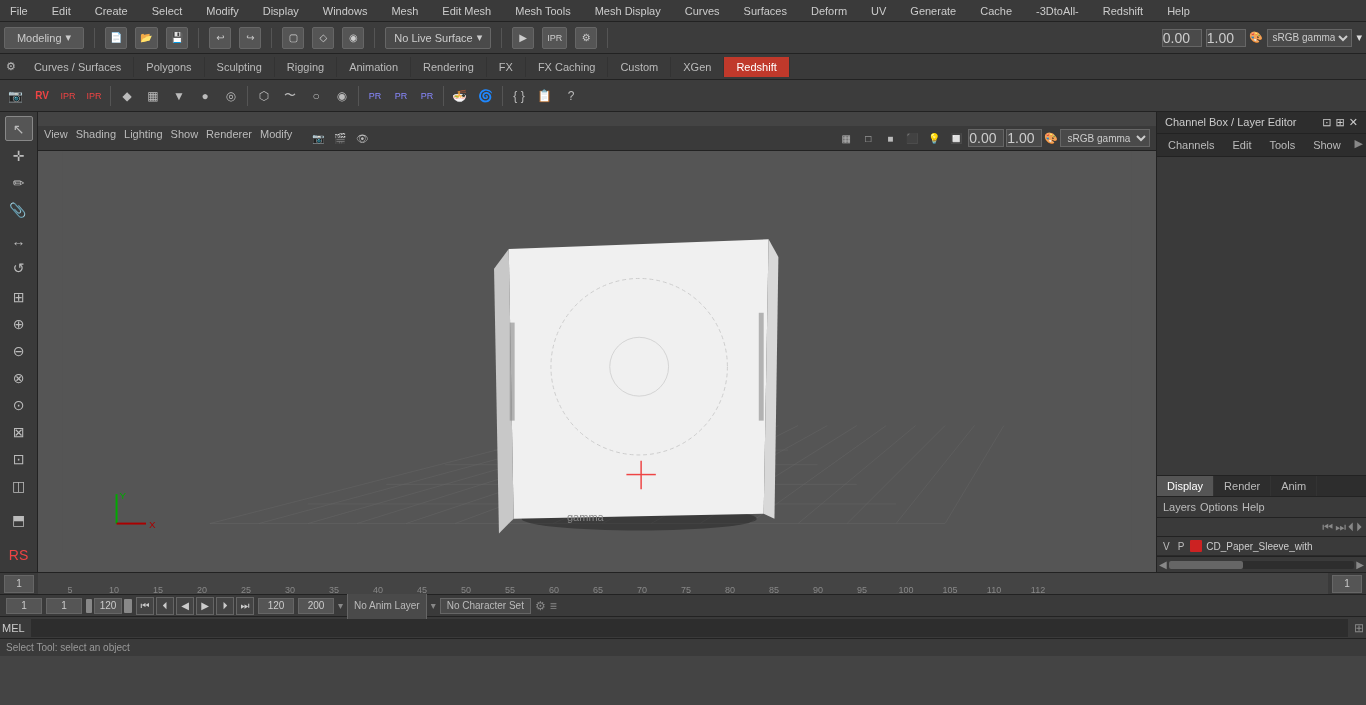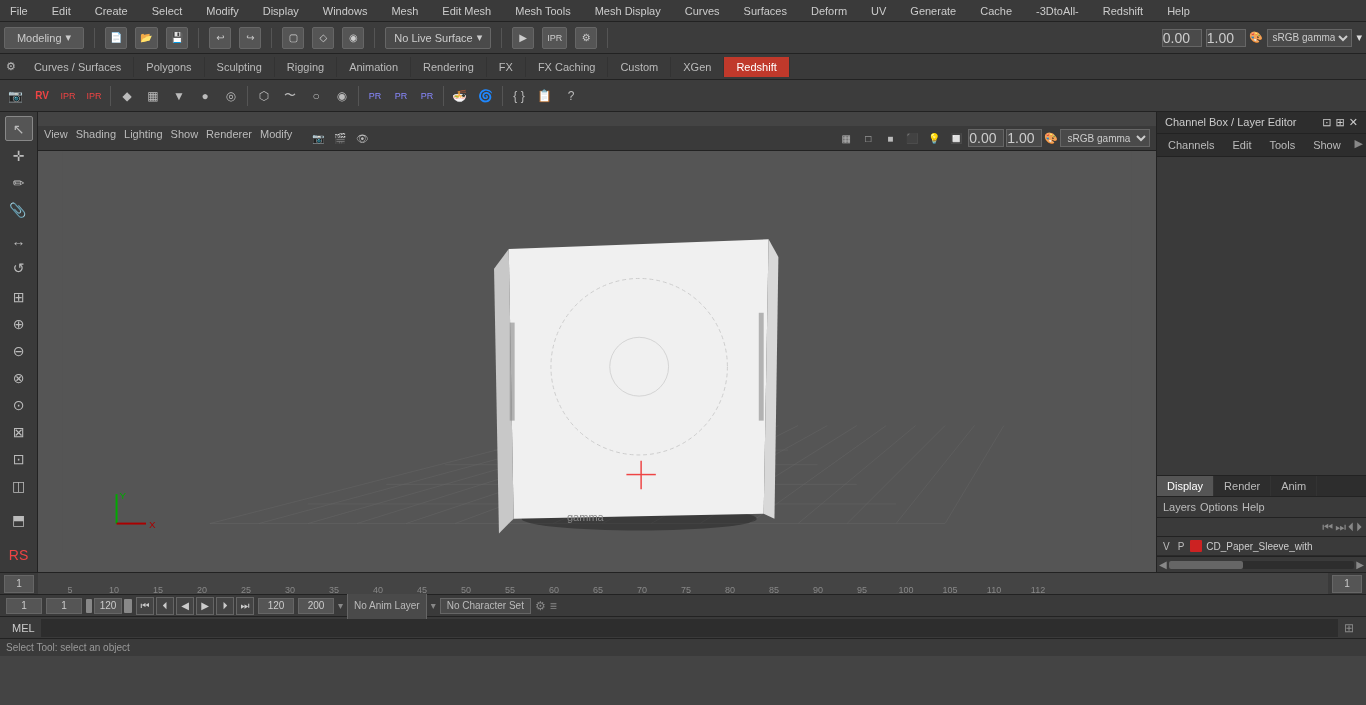--- a/index.html
+++ b/index.html
@@ -224,21 +224,21 @@
     #status-bar {
       height: 18px; background: #3a3a3a;
       display: flex; align-items: center; padding: 0 6px;
       border-top: 1px solid #222; font-size: 10px; color: #999;
     }
 
     
     #mel-bar {
       height: 22px; background: #3a3a3a;
       display: flex; align-items: center;
-      padding: 0 12px; gap: 6px; border-top: 1px solid #222;
+      padding: 0 2px; gap: 6px; border-top: 1px solid #222;
     }
     .mel-label { font-size: 11px; color: #ccc; }
     .mel-input {
       flex: 1; background: #2d2d2d; border: none; color: #ccc;
       font-size: 11px; height: 18px; padding: 0 4px;
     }
 
     
     #viewport-svg {
       position: absolute; top: 0; left: 0; width: 100%; height: 100%;

